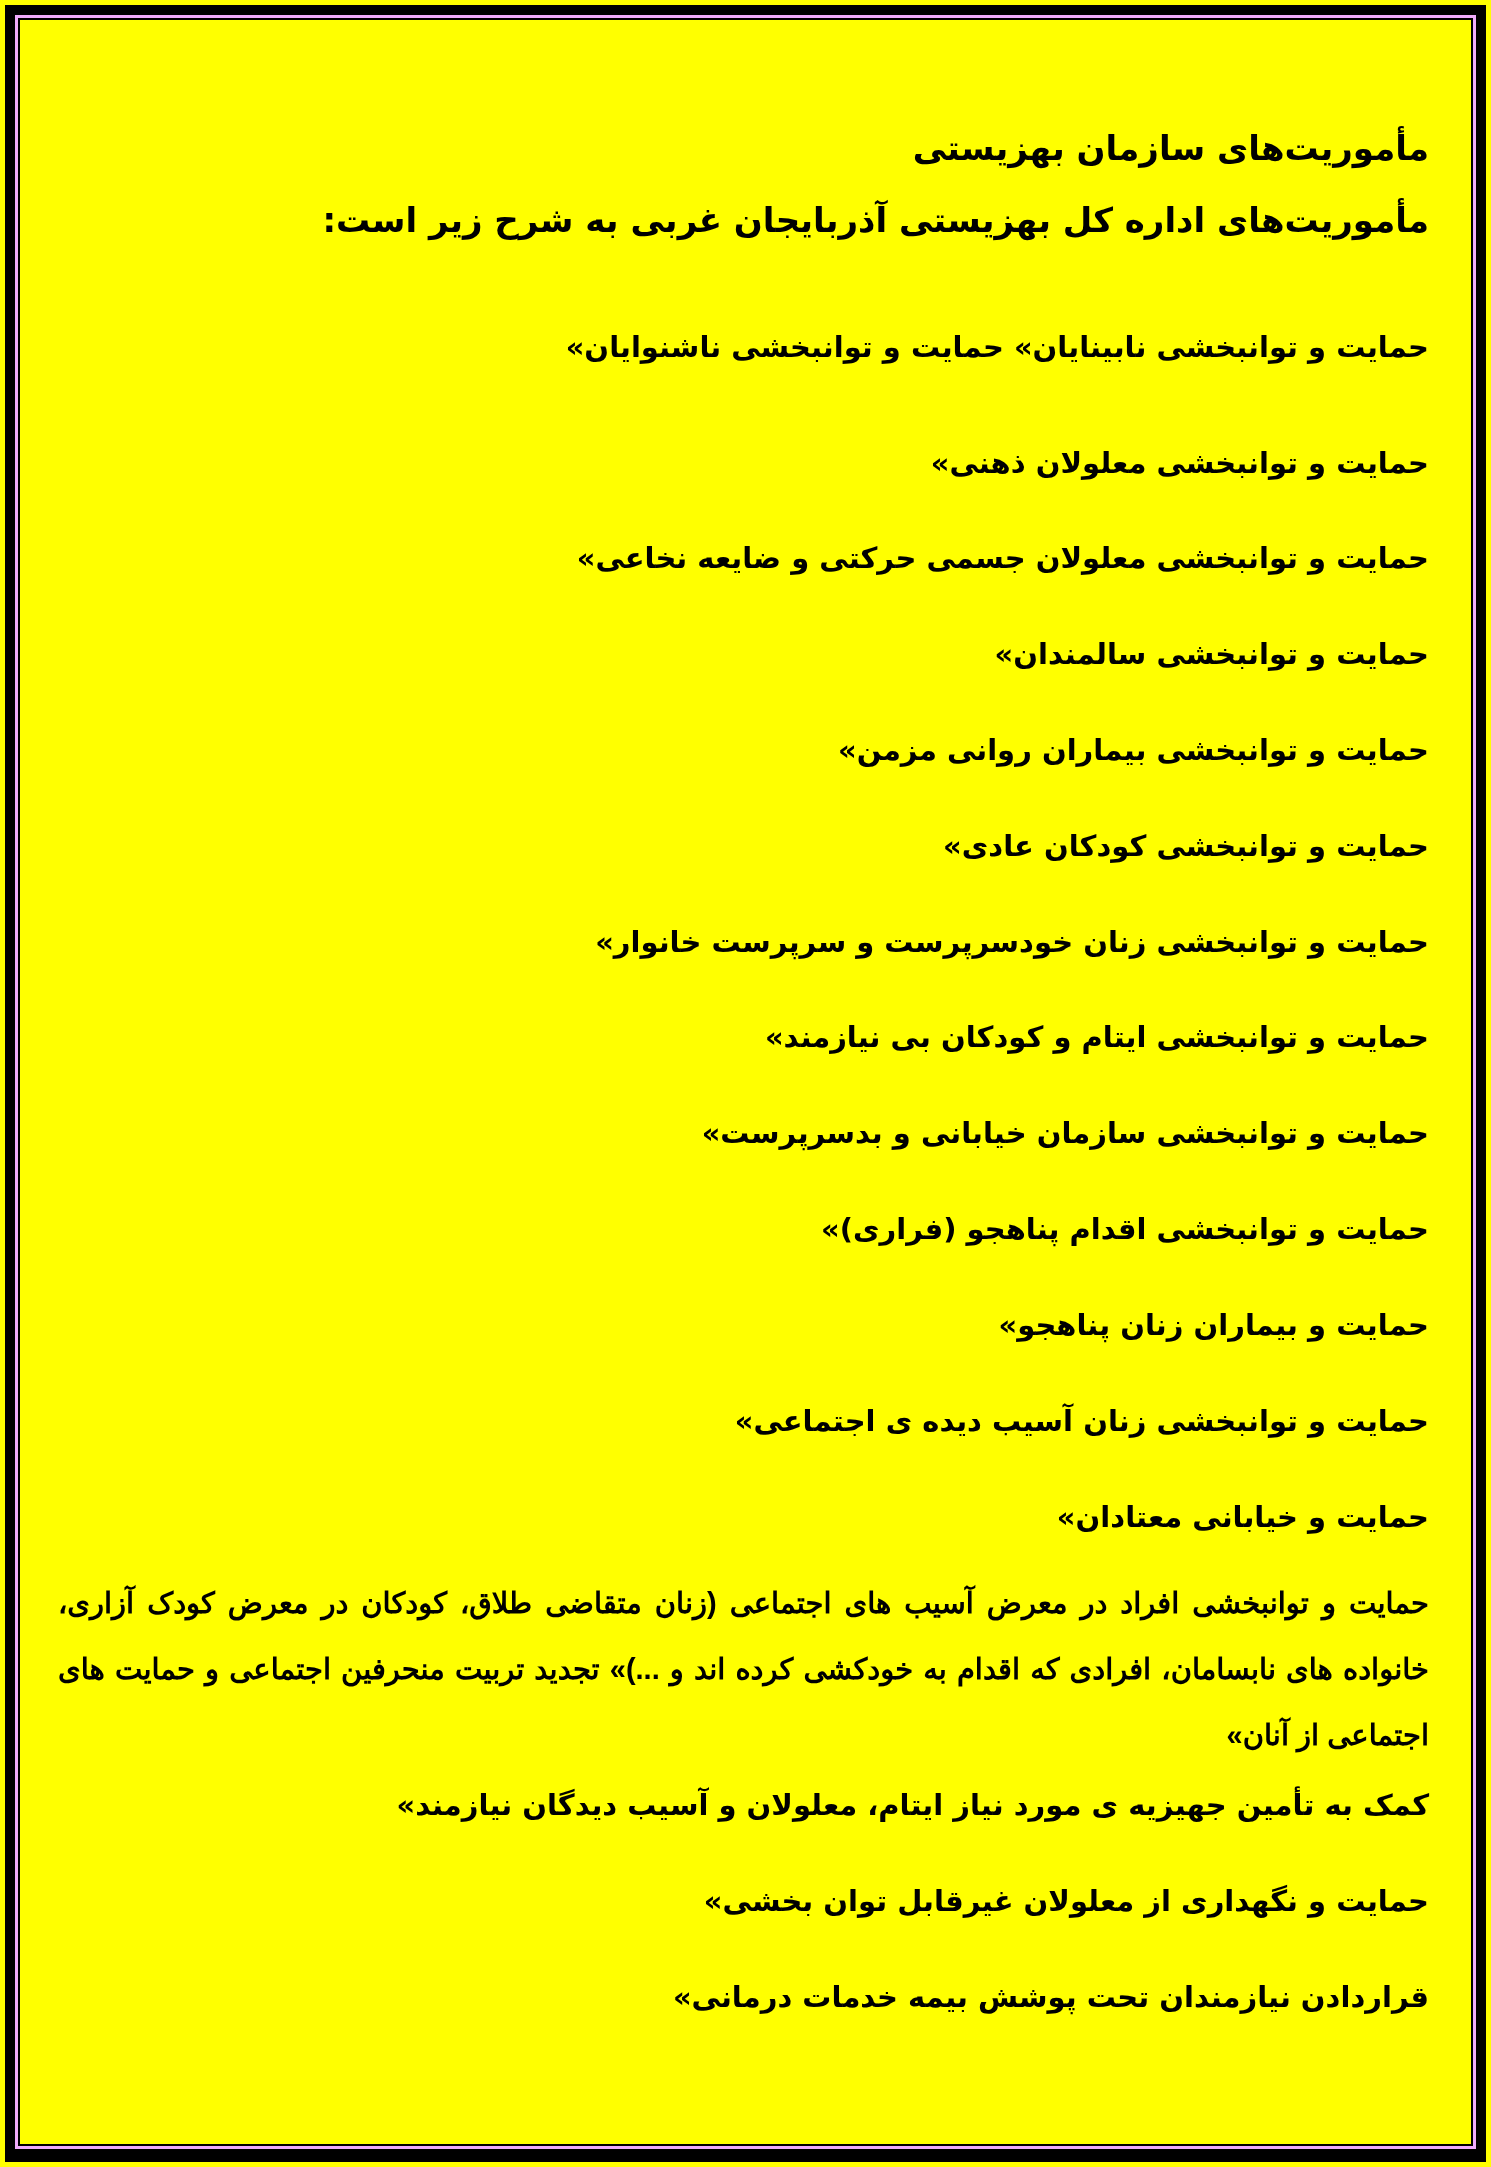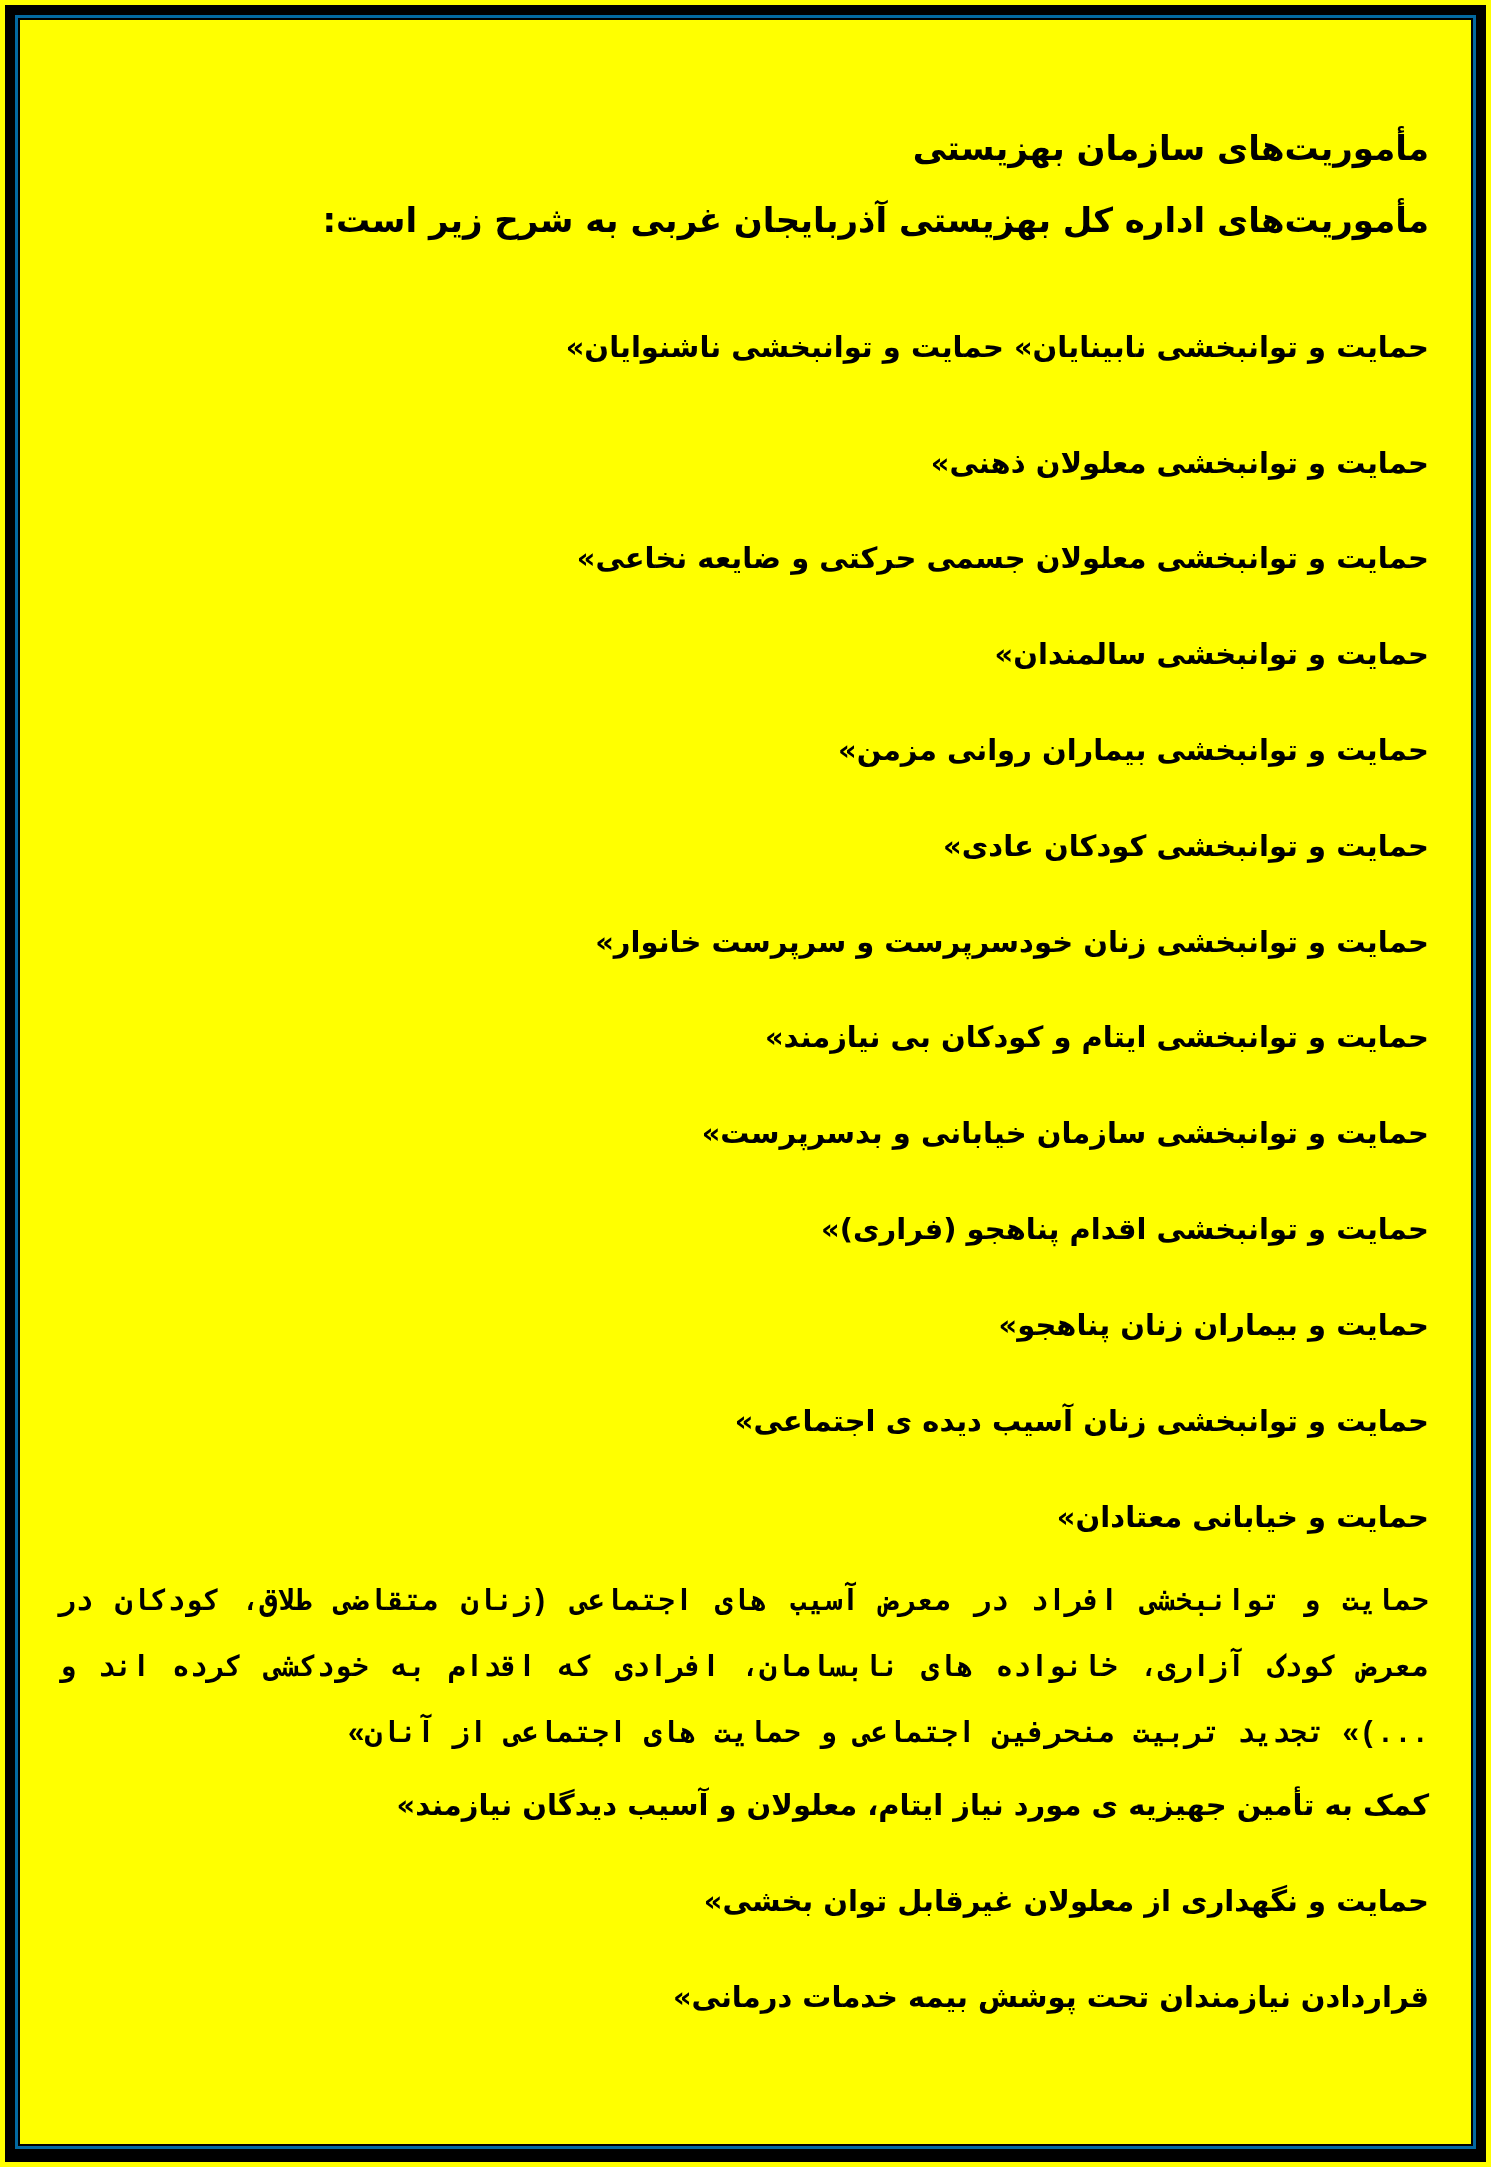--- a/index.html
+++ b/index.html
@@ -15,21 +15,21 @@
       font-family: "DejaVu Sans", sans-serif;
     }
     .frame-outer {
       position: absolute;
       left: 5px; top: 5px; right: 5px; bottom: 5px;
       background: #000000;
     }
     .frame-white {
       position: absolute;
       left: 10px; top: 10px; right: 10px; bottom: 13px;
-      background: #0369a1;
+      background: #f0abfc;
     }
     .frame-inner {
       position: absolute;
       left: 3px; top: 3px; right: 3px; bottom: 3px;
       background: #000000;
     }
     .page {
       position: absolute;
       left: 2px; top: 2px; right: 2px; bottom: 2px;
       background: #ffff00;
@@ -61,21 +61,21 @@
       font-weight: bold;
       font-size: 29px;
       line-height: 40px;
       white-space: nowrap;
       letter-spacing: -0.3px;
     }
     .para {
       position: absolute;
       right: 0;
       left: 0;
-      font-family: Liberation Mono, monospace;
+      font-family: Liberation Sans, sans-serif;
       font-weight: bold;
       font-size: 29px;
       line-height: 66px;
       text-align: justify;
       text-align-last: right;
     }
   </style>
 </head>
 <body>
 

